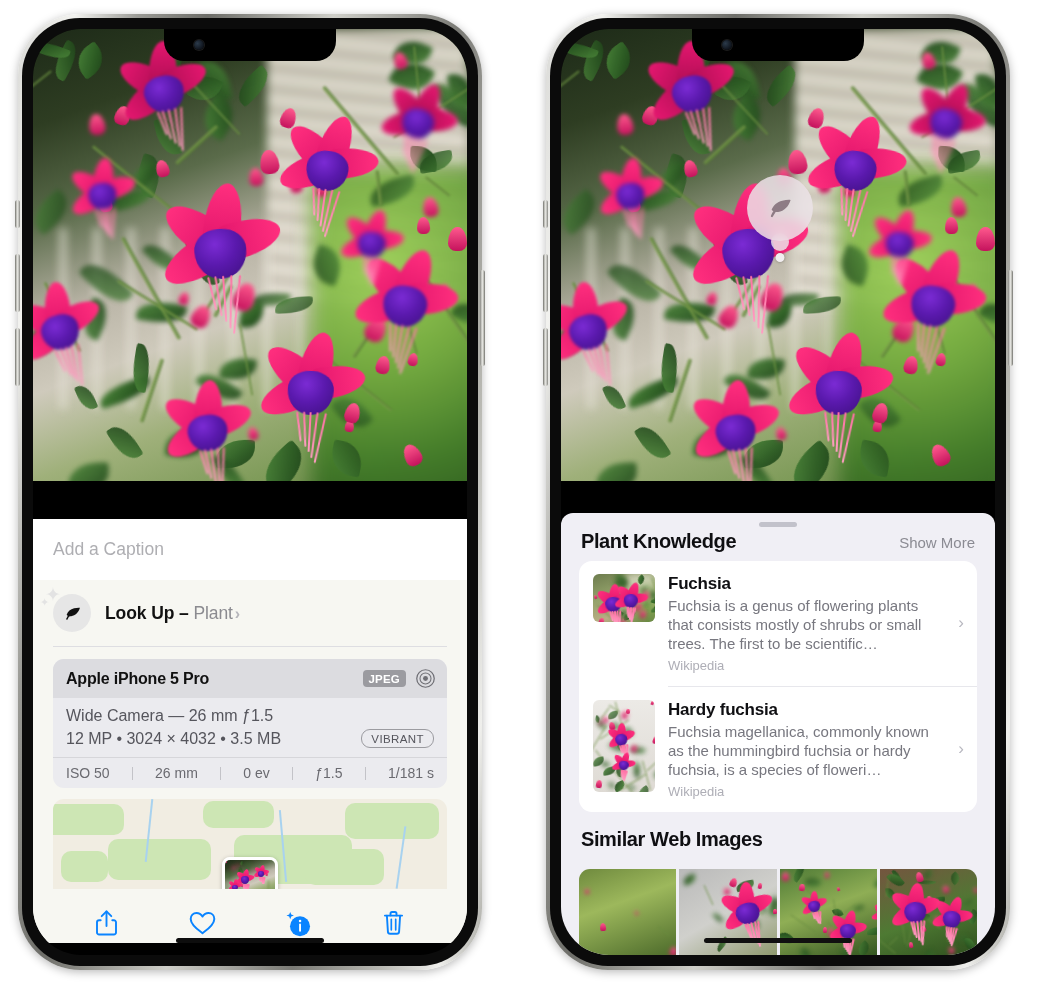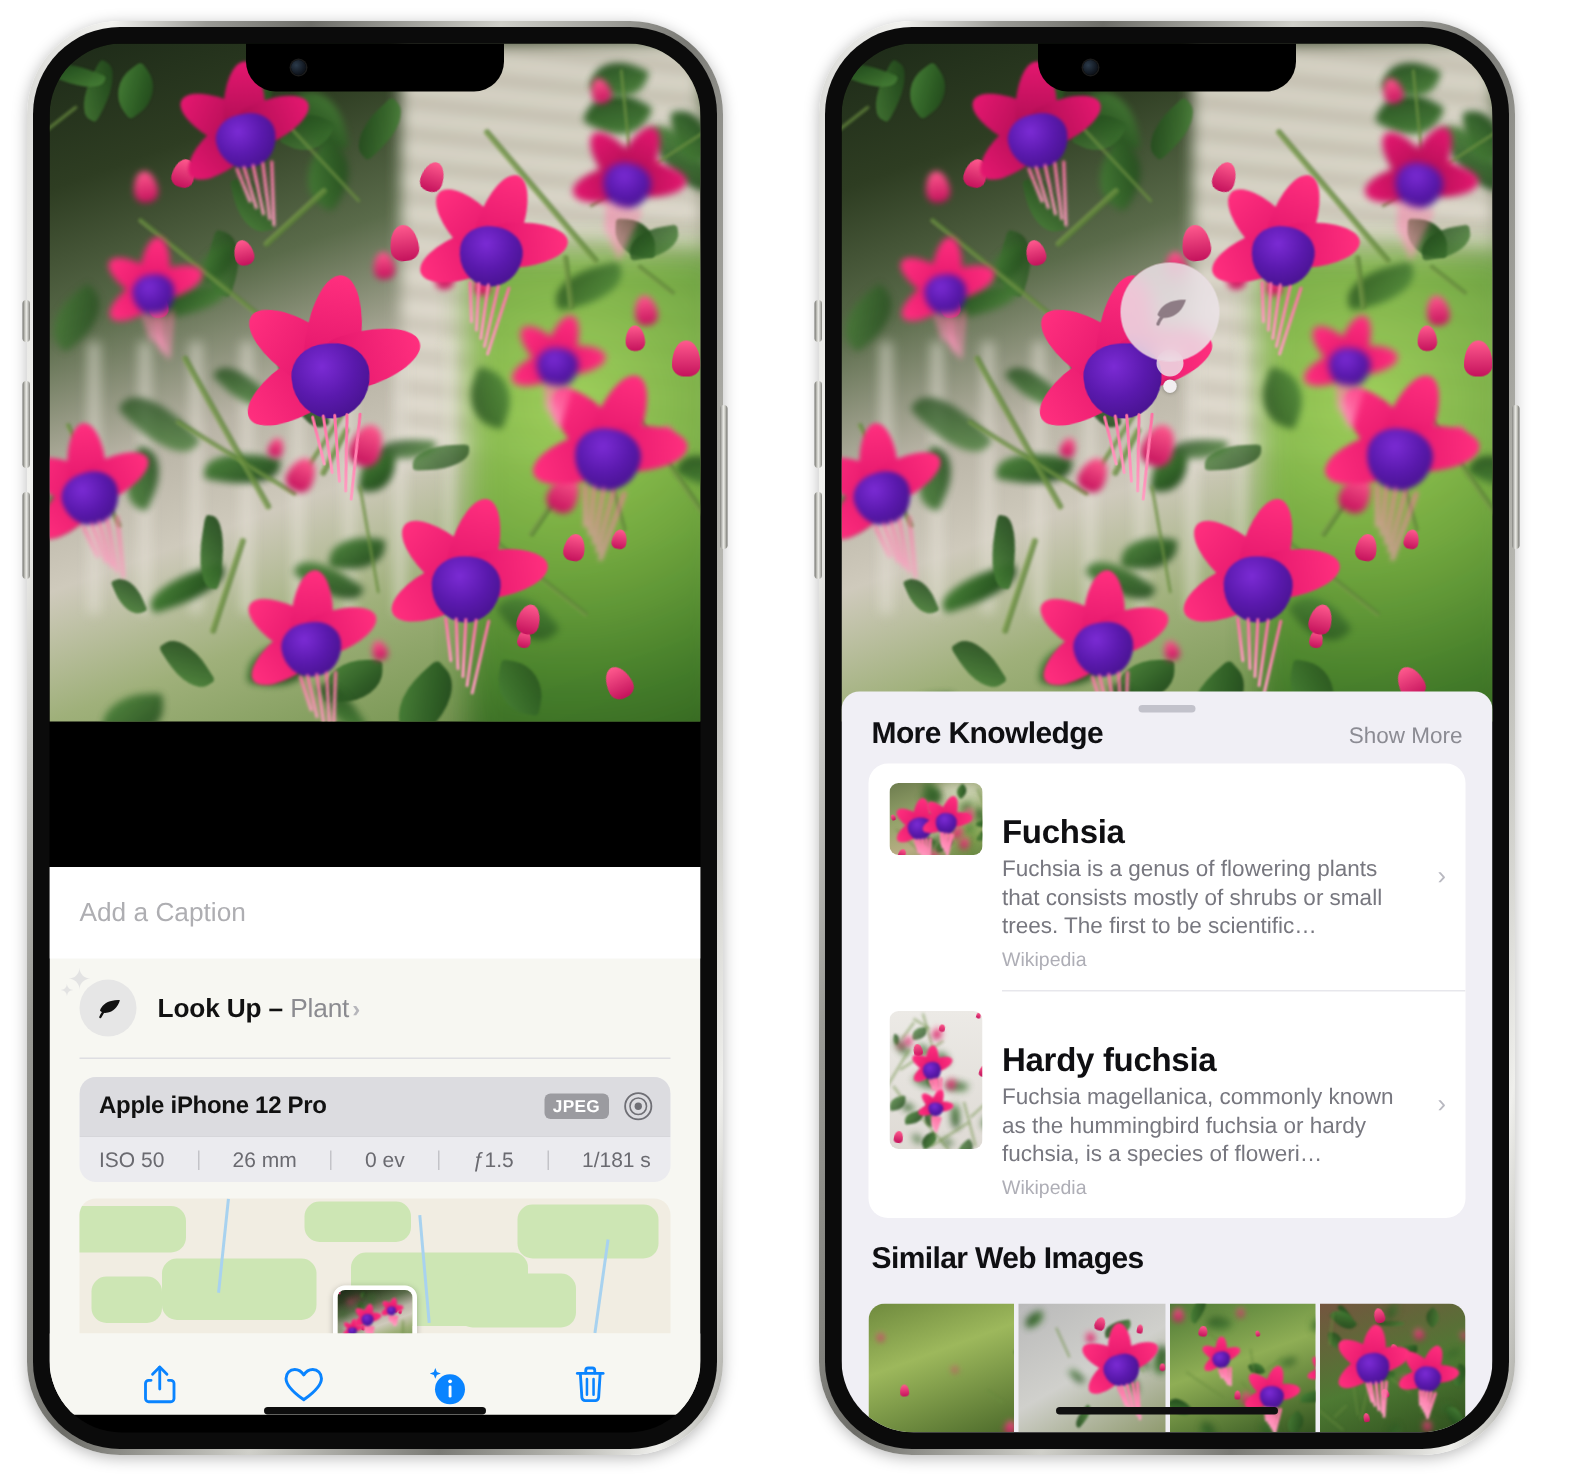--- a/index.html
+++ b/index.html
@@ -152,21 +152,21 @@
   .sec-head{display:flex;align-items:baseline;justify-content:space-between;padding:3px 20px 8px 20px;}
   .sec-title{font-size:20px;font-weight:700;color:#0f0f12;letter-spacing:-.4px;}
   .sec-more{font-size:15px;color:#8b8b93;}
 
   .kcard{margin:0 18px;background:#fff;border-radius:13px;overflow:hidden;}
   .krow{display:flex;gap:13px;padding:13px 14px 13px 14px;align-items:flex-start;position:relative;}
   .kthumb{width:62px;flex:0 0 62px;border-radius:6px;overflow:hidden;position:relative;}
   .kthumb.r1{height:48px;}
   .kthumb.r2{height:92px;}
   .ktext{flex:1;min-width:0;padding-right:18px;}
-  .ktitle{font-size:22px;font-weight:700;color:#0f0f12;letter-spacing:-.2px;margin-bottom:2px;margin-top:20px;}
+  .ktitle{font-size:17px;font-weight:700;color:#0f0f12;letter-spacing:-.2px;margin-bottom:2px;}
   .kdesc{font-size:15px;color:#77777f;line-height:1.27;}
   .ksrc{font-size:13px;color:#aeaeb6;margin-top:5px;}
   .kchev{position:absolute;right:13px;top:50%;transform:translateY(-50%);
          color:#b8b8c0;font-size:17px;}
   .krow-div{height:1px;background:#e7e7ec;margin-left:89px;}
 
   .webstrip{display:flex;gap:3px;margin:10px 18px 0 18px;border-radius:11px;overflow:hidden;height:86px;}
   .webimg{flex:1;position:relative;overflow:hidden;}
 
   svg{display:block;}
@@ -427,30 +427,37 @@
             <div class="lookup-text">
               <span>Look Up – </span><span class="sub">Plant</span><span class="chev">›</span>
             </div>
           </div>
 
           <div class="divline"></div>
 
 
           <div class="cam-card">
             <div class="cam-head">
-              <div class="cam-model">Apple iPhone 12 Pro</div>
+              <div class="cam-model">Apple iPhone 5 Pro</div>
               <div class="cam-head-right">
                 <div class="tag-jpeg">JPEG</div>
                 <span>
                   <svg width="21" height="21" viewBox="0 0 24 24" aria-hidden="true">
                     <circle cx="12" cy="12" r="10" stroke="#6f6f75" stroke-width="1.4" fill="none"></circle>
                     <circle cx="12" cy="12" r="6.3" stroke="#6f6f75" stroke-width="1.2" fill="none"></circle>
                     <circle cx="12" cy="12" r="2.8" fill="#6f6f75"></circle>
                   </svg>
                 </span>
+              </div>
+            </div>
+            <div class="cam-body">
+              <div class="cam-lens">Wide Camera — 26 mm ƒ1.5</div>
+              <div class="cam-specs">
+                <div class="cam-size">12 MP • 3024 × 4032 • 3.5 MB</div>
+                <div class="tag-vibrant">VIBRANT</div>
               </div>
             </div>
             <div class="cam-foot" id="exifRow">
                 <span>ISO 50</span>
                 <div class="vsep"></div>
                 <span>26 mm</span>
                 <div class="vsep"></div>
                 <span>0 ev</span>
                 <div class="vsep"></div>
                 <span>ƒ1.5</span>
@@ -803,21 +810,21 @@
               <path d="M5.6 18.4c.9-2.6 2.6-4.6 4.9-6.1" stroke="#8e7c85" stroke-width="1.8" fill="none" stroke-linecap="round"></path>
             </svg>
           </div>
           <div class="dot"></div>
         </div>
 
         <div class="results">
           <div class="grabber"></div>
 
           <div class="sec-head">
-            <div class="sec-title">More Knowledge</div>
+            <div class="sec-title">Plant Knowledge</div>
             <div class="sec-more">Show More</div>
           </div>
 
           <div class="kcard">
             <div class="krow">
               <div class="kthumb r1">
                 <div class="photo" id="kt1" style="height: 100%; background: linear-gradient(160deg, rgb(109, 124, 78), rgb(149, 163, 107) 40%, rgb(185, 173, 132) 70%, rgb(124, 138, 85));">
                     <div class="siding"></div>
                     <div class="greenbg"></div>
                     <div class="railing"></div>

